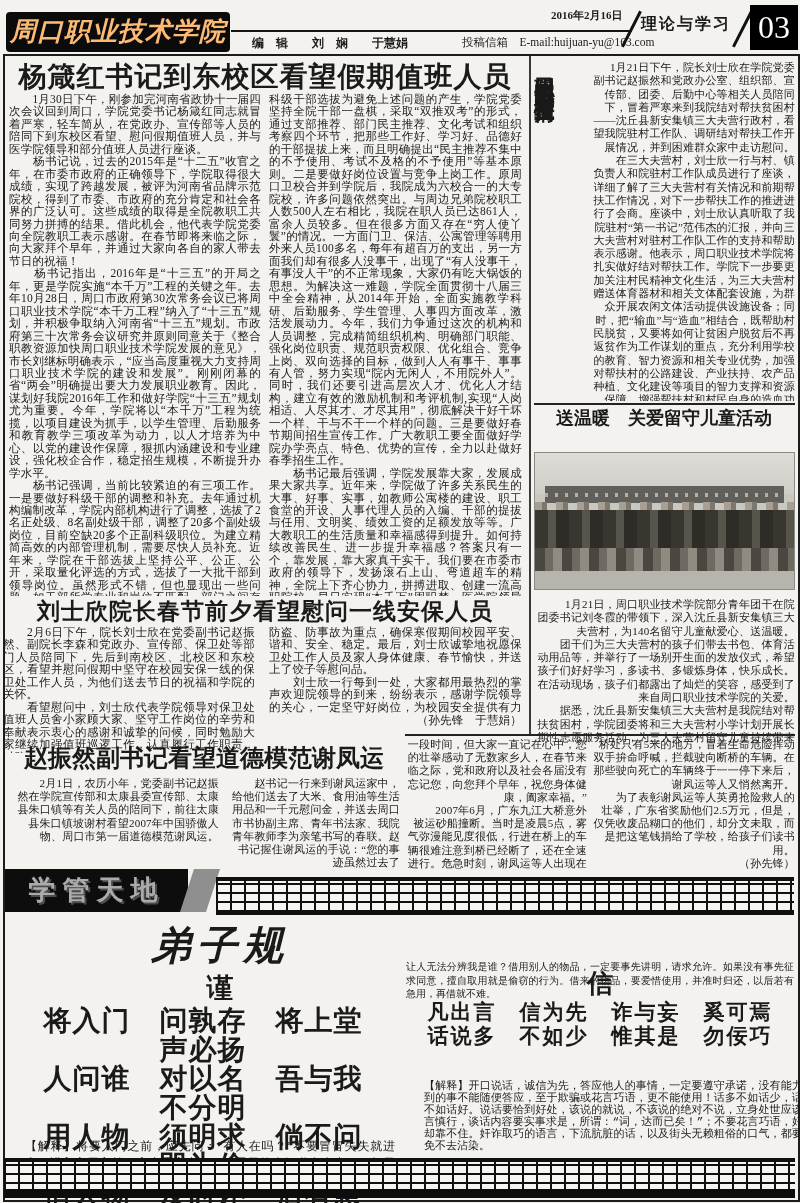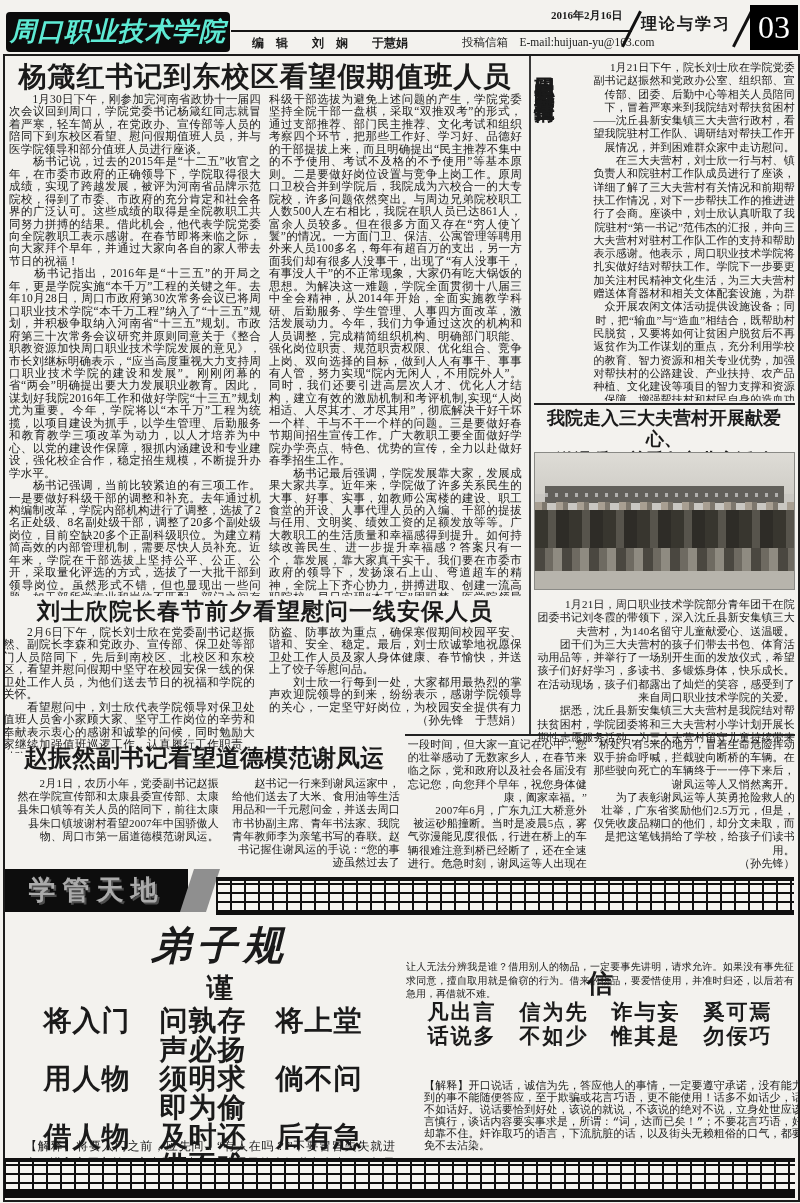--- a/index.html
+++ b/index.html
@@ -29,21 +29,21 @@
   .ph-crowd{position:absolute;left:0;top:42%;width:100%;height:30%;
     background:repeating-linear-gradient(90deg,#38362f 0 13px,#57544c 13px 21px,#2e2c27 21px 34px);}
   .ph-kids{position:absolute;left:0;top:70%;width:100%;height:18%;
     background:repeating-linear-gradient(90deg,#4a4740 0 10px,#6e6a61 10px 18px,#8f8b81 18px 27px);}
   .ph-ground{position:absolute;left:0;top:87%;width:100%;height:13%;background:#b7b4ac;}
 </style>
 </head>
 <body>
 
 <div class="abs" style="left:6px;top:12px;width:224px;height:40px;background:#0b0b0b;border-radius:4px;
-            color:#5eead4;font-size:26px;font-weight:bold;font-style:italic;line-height:40px;text-align:center;letter-spacing:1px;">
+            color:#fdba74;font-size:26px;font-weight:bold;font-style:italic;line-height:40px;text-align:center;letter-spacing:1px;">
   <span>周口职业技术学院</span>
 </div>
 <div class="abs" style="left:231px;top:30px;width:401px;height:2px;background:#151515;"></div>
 <div class="abs bold" style="left:543px;top:8px;font-size:11px;margin-left:8px;">2016年2月16日</div>
 <div class="abs bold" style="left:252px;top:35px;font-size:12px;">编　辑　　刘　娴　　于慧娟</div>
 <div class="abs" style="left:462px;top:35px;font-size:11.5px;">投稿信箱　E-mail:huijuan-yu@163.com</div>
 <div class="abs diag" style="left:630px;top:9px;height:40px;"></div>
 <div class="abs bold" style="left:641px;top:14px;width:100px;font-size:16px;letter-spacing:2px;text-align:left;">理论与学习</div>
 <div class="abs diag" style="left:741px;top:9px;height:40px;"></div>
 <div class="abs" style="left:750px;top:5px;width:48px;height:45px;background:#000;color:#fff;
@@ -81,21 +81,20 @@
 <div class="abs vtext bold" style="left:532px;top:62px;height:342px;font-size:20px;line-height:26px;letter-spacing:1px;">
   <span>周口职院寒冬送温暖</span><span style="margin-top:10px;display:inline-block;">结对帮扶显真情</span>
 </div>
 <div class="abs just body-xs" style="left:587px;top:61px;width:208px;height:340px;line-height:13.3px;">　　1月21日下午，院长刘士欣在学院党委副书记赵振然和党政办公室、组织部、宣传部、团委、后勤中心等相关人员陪同下，冒着严寒来到我院结对帮扶贫困村——沈丘县新安集镇三大夫营行政村，看望我院驻村工作队、调研结对帮扶工作开展情况，并到困难群众家中走访慰问。
 　　在三大夫营村，刘士欣一行与村、镇负责人和院驻村工作队成员进行了座谈，详细了解了三大夫营村有关情况和前期帮扶工作情况，对下一步帮扶工作的推进进行了会商。座谈中，刘士欣认真听取了我院驻村“第一书记”范伟杰的汇报，并向三大夫营村对驻村工作队工作的支持和帮助表示感谢。他表示，周口职业技术学院将扎实做好结对帮扶工作。学院下一步要更加关注村民精神文化生活，为三大夫营村赠送体育器材和相关文体配套设施，为群众开展农闲文体活动提供设施设备；同时，把“输血”与“造血”相结合，既帮助村民脱贫，又要将如何让贫困户脱贫后不再返贫作为工作谋划的重点，充分利用学校的教育、智力资源和相关专业优势，加强对帮扶村的公路建设、产业扶持、农产品种植、文化建设等项目的智力支撑和资源保障，增强帮扶村和村民自身的造血功能，切实改变乡村面貌。
 　　随后，刘士欣一行深入村民家中，看望老党员和贫困户，送去了大米、食用油等慰问品和慰问金，并听取了他们对帮扶工作的意见建议。　　（孙先锋　于慧娟）</div>
 
 <div class="abs" style="left:534px;top:403px;width:261px;height:2px;background:#222;"></div>
 
 <div class="abs ctr bold sans" style="left:533px;top:408px;width:262px;font-size:18px;line-height:21px;">
-  <div>我院走入三大夫营村开展献爱心、</div>
   <div>送温暖　关爱留守儿童活动</div>
 </div>
 
 <div class="abs photo" style="left:534px;top:452px;width:259px;height:136px;">
   <div class="ph-sky"></div>
   <div class="ph-banner"></div>
   <div class="ph-heads"></div>
   <div class="ph-crowd"></div>
   <div class="ph-kids"></div>
   <div class="ph-ground"></div>
@@ -112,20 +111,21 @@
             text-shadow:2px 2px 0 #4d4d4d;">
   <span>学管天地</span>
 </div>
 <div class="abs" style="left:187px;top:869px;width:26px;height:43px;background:#8f8f8f;transform:skewX(-18deg);"></div>
 <div class="abs lattice" style="left:216px;top:877px;width:578px;height:31px;"></div>
 
 <div class="abs ctr bold" style="left:120px;top:918px;width:200px;font-size:40px;font-style:italic;letter-spacing:6px;">弟子规</div>
 <div class="abs ctr bold" style="left:120px;top:970px;width:200px;font-size:27px;">谨</div>
 <div class="abs ctr bold" style="left:38px;top:1008px;width:330px;font-size:28px;line-height:29px;letter-spacing:1px;font-family:Liberation Mono, monospace;">
   <div>将入门　问孰存　将上堂　声必扬</div>
+  <div>人问谁　对以名　吾与我　不分明</div>
   <div>用人物　须明求　倘不问　即为偷</div>
   <div>借人物　及时还　后有急　借不难</div>
 </div>
 <div class="abs just" style="left:25px;top:1138px;width:370px;height:54px;font-size:12px;line-height:17px;">【解释】将要入门之前，应先问：“有人在吗？”不要冒冒失失就进去。进入客厅之前，应先提高声音，让屋里的人知道有人来了。如果屋里的人问：“是谁呀？”应该回答名字，而不是：“我！我！”</div>
 
 <div class="abs just" style="left:406px;top:918px;width:388px;height:44px;font-size:10px;line-height:13.5px;margin-top:42px;">让人无法分辨我是谁？借用别人的物品，一定要事先讲明，请求允许。如果没有事先征求同意，擅自取用就是偷窃的行为。借来的物品，要爱惜使用，并准时归还，以后若有急用，再借就不难。</div>
 <div class="abs ctr bold" style="left:500px;top:966px;width:200px;font-size:26px;">信</div>
 <div class="abs ctr bold" style="left:406px;top:1000px;width:388px;font-size:21px;line-height:24px;letter-spacing:2px;">
   <div>凡出言　信为先　诈与妄　奚可焉</div>
   <div>话说多　不如少　惟其是　勿佞巧</div>

